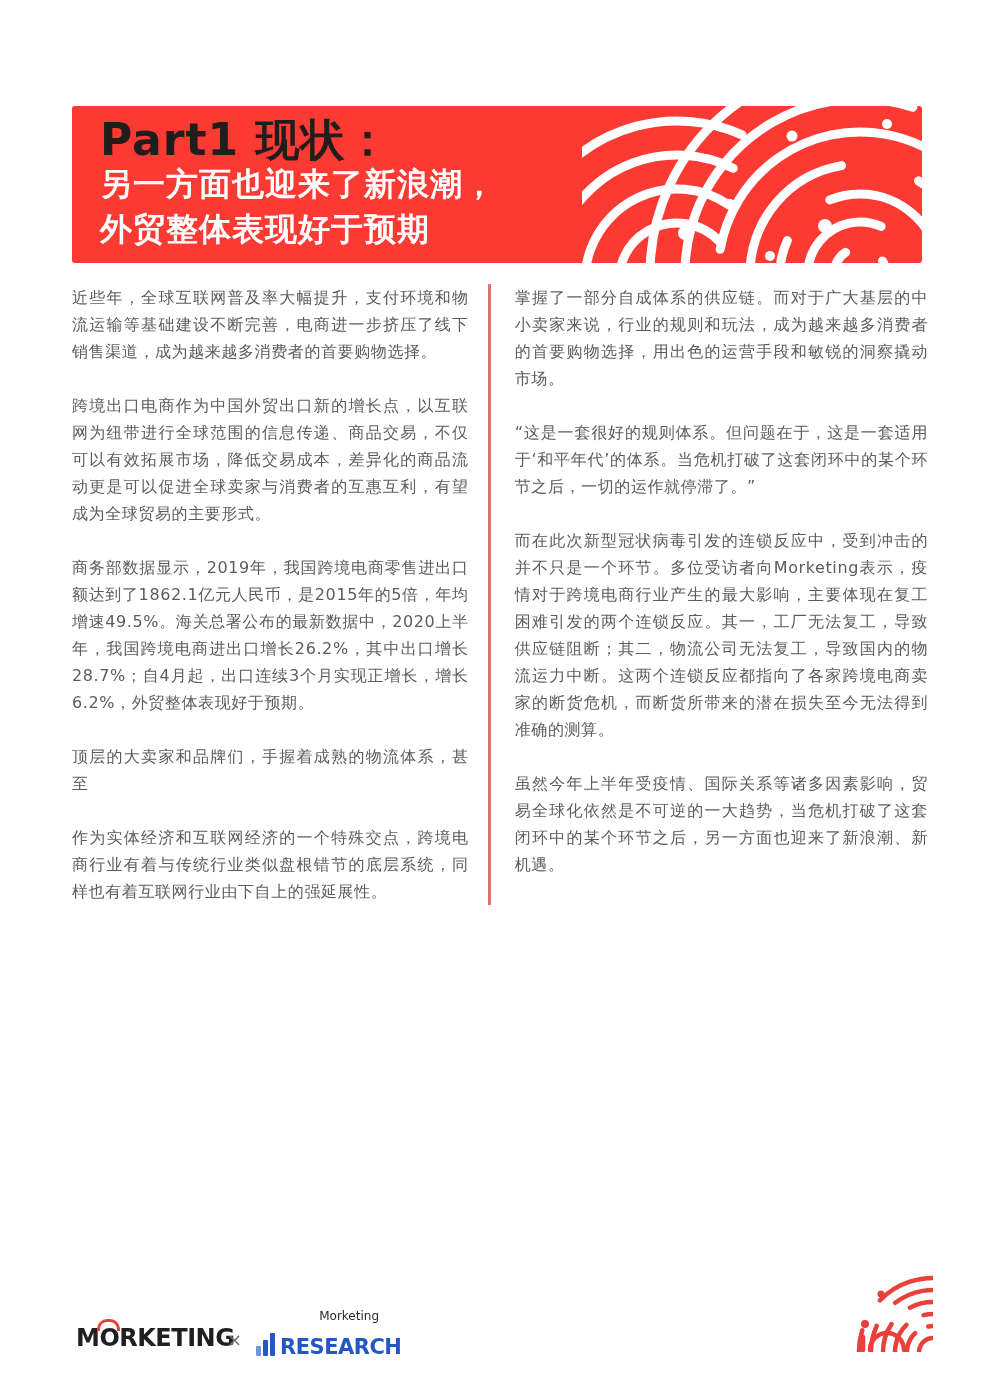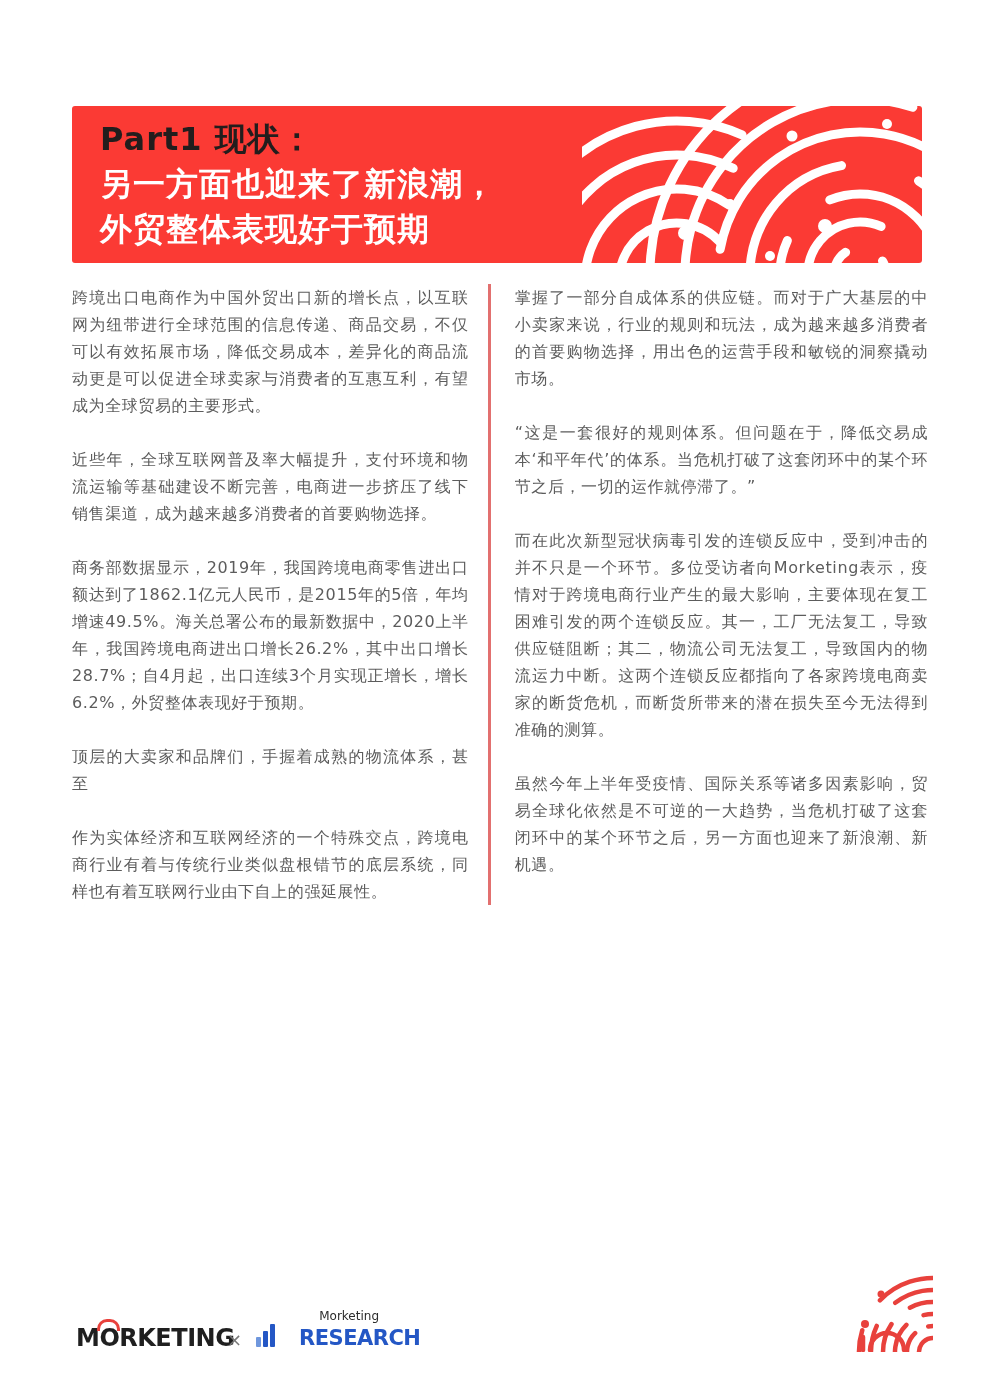--- a/index.html
+++ b/index.html
@@ -7,21 +7,21 @@
     width:1000px;height:1400px;position:relative;background:#ffffff;overflow:hidden;
     font-family:"DejaVu Sans","Liberation Sans",sans-serif;
   }
   
   .banner{
     position:absolute;left:72px;top:106px;width:850px;height:157px;
     background:#fb3a34;border-radius:3px;overflow:hidden;
   }
   .banner-text{position:absolute;left:28px;top:11px;z-index:2;}
   .banner-part{
-    font-size:32px;font-weight:800;color:#221d1d;line-height:45px;letter-spacing:1px;
+    font-size:44px;font-weight:800;color:#221d1d;line-height:45px;letter-spacing:1px;
   }
   .banner-title{
     font-size:32px;font-weight:800;color:#ffffff;line-height:45px;letter-spacing:1px;
   }
   .banner-deco{position:absolute;right:0;top:0;z-index:1;}
   
   .content{
     position:absolute;left:72px;top:284px;width:856px;display:flex;align-items:stretch;
   }
   .col{
@@ -44,21 +44,21 @@
     position:absolute;left:21px;top:-5px;width:17px;height:9px;
     border:3px solid #e8413c;border-bottom:none;border-radius:10px 10px 0 0;
   }
   .separator{
     position:absolute;left:227px;top:1329px;font-size:18px;color:#777777;
   }
   .research{position:absolute;left:256px;top:1309px;width:125px;}
   .research-small{
     font-size:12px;color:#2b2b2b;text-align:right;line-height:14px;padding-right:2px;
   }
-  .research-main{display:flex;align-items:flex-end;margin-top:1px;gap:19px;}
+  .research-main{display:flex;align-items:flex-end;margin-top:10px;}
   .bar-chart{display:flex;align-items:flex-end;margin-right:3px;margin-bottom:3px;}
   .bar{width:5px;margin-right:2px;border-radius:1px;}
   .bar1{height:10px;background:#6f97dd;}
   .bar2{height:16px;background:#2457c5;}
   .bar3{height:23px;background:#2457c5;}
   .research-text{
     font-size:21px;font-weight:800;color:#2457c5;letter-spacing:-0.5px;line-height:24px;
   }
   .fingerprint{position:absolute;left:853px;top:1274px;}
 </style>
@@ -93,30 +93,30 @@
       <circle cx="243" cy="120" r="7"></circle>
       <circle cx="210" cy="30" r="5.5"></circle>
       <circle cx="305" cy="18" r="5"></circle>
       <circle cx="188" cy="150" r="5"></circle>
     </g>
   </svg>
 </div>
 
 <div class="content">
   <div class="col col-left">
+    <p>近些年，全球互联网普及率大幅提升，支付环境和物流运输等基础建设不断完善，电商进一步挤压了线下销售渠道，成为越来越多消费者的首要购物选择。</p>
     <p>跨境出口电商作为中国外贸出口新的增长点，以互联网为纽带进行全球范围的信息传递、商品交易，不仅可以有效拓展市场，降低交易成本，差异化的商品流动更是可以促进全球卖家与消费者的互惠互利，有望成为全球贸易的主要形式。</p>
-    <p>近些年，全球互联网普及率大幅提升，支付环境和物流运输等基础建设不断完善，电商进一步挤压了线下销售渠道，成为越来越多消费者的首要购物选择。</p>
     <p>商务部数据显示，2019年，我国跨境电商零售进出口额达到了1862.1亿元人民币，是2015年的5倍，年均增速49.5%。海关总署公布的最新数据中，2020上半年，我国跨境电商进出口增长26.2%，其中出口增长28.7%；自4月起，出口连续3个月实现正增长，增长6.2%，外贸整体表现好于预期。</p>
     <p>顶层的大卖家和品牌们，手握着成熟的物流体系，甚至</p>
     <p>作为实体经济和互联网经济的一个特殊交点，跨境电商行业有着与传统行业类似盘根错节的底层系统，同样也有着互联网行业由下自上的强延展性。</p>
   </div>
   <div class="divider"></div>
   <div class="col col-right">
     <p>掌握了一部分自成体系的供应链。而对于广大基层的中小卖家来说，行业的规则和玩法，成为越来越多消费者的首要购物选择，用出色的运营手段和敏锐的洞察撬动市场。</p>
-    <p>“这是一套很好的规则体系。但问题在于，降低交易成本‘和平年代’的体系。当危机打破了这套闭环中的某个环节之后，一切的运作就停滞了。”</p>
+    <p>“这是一套很好的规则体系。但问题在于，这是一套适用于‘和平年代’的体系。当危机打破了这套闭环中的某个环节之后，一切的运作就停滞了。”</p>
     <p>而在此次新型冠状病毒引发的连锁反应中，受到冲击的并不只是一个环节。多位受访者向Morketing表示，疫情对于跨境电商行业产生的最大影响，主要体现在复工困难引发的两个连锁反应。其一，工厂无法复工，导致供应链阻断；其二，物流公司无法复工，导致国内的物流运力中断。这两个连锁反应都指向了各家跨境电商卖家的断货危机，而断货所带来的潜在损失至今无法得到准确的测算。</p>
     <p>虽然今年上半年受疫情、国际关系等诸多因素影响，贸易全球化依然是不可逆的一大趋势，当危机打破了这套闭环中的某个环节之后，另一方面也迎来了新浪潮、新机遇。</p>
   </div>
 </div>
 
 <div class="morketing">
   <span>MORKETING</span>
   <span class="morketing-arc"></span>
 </div>
 

